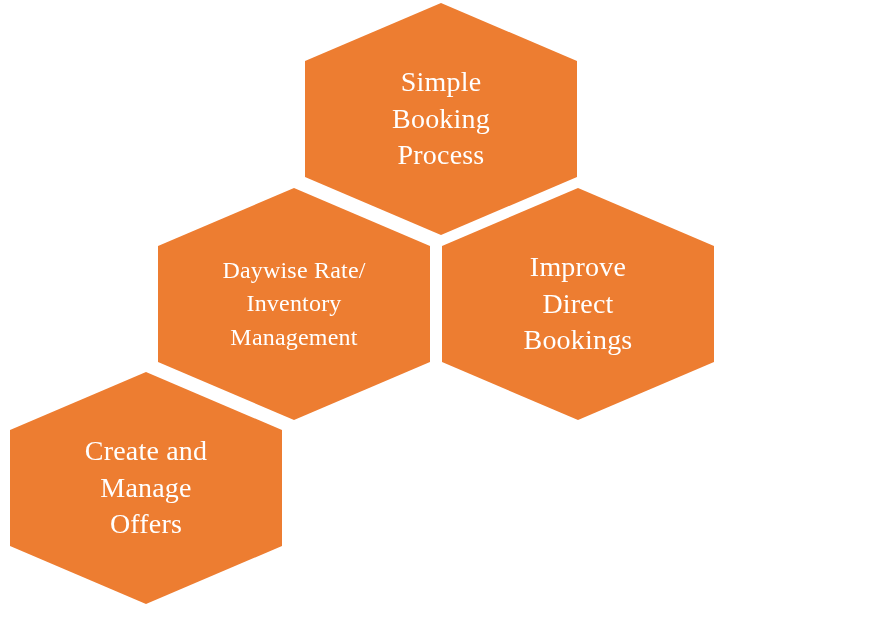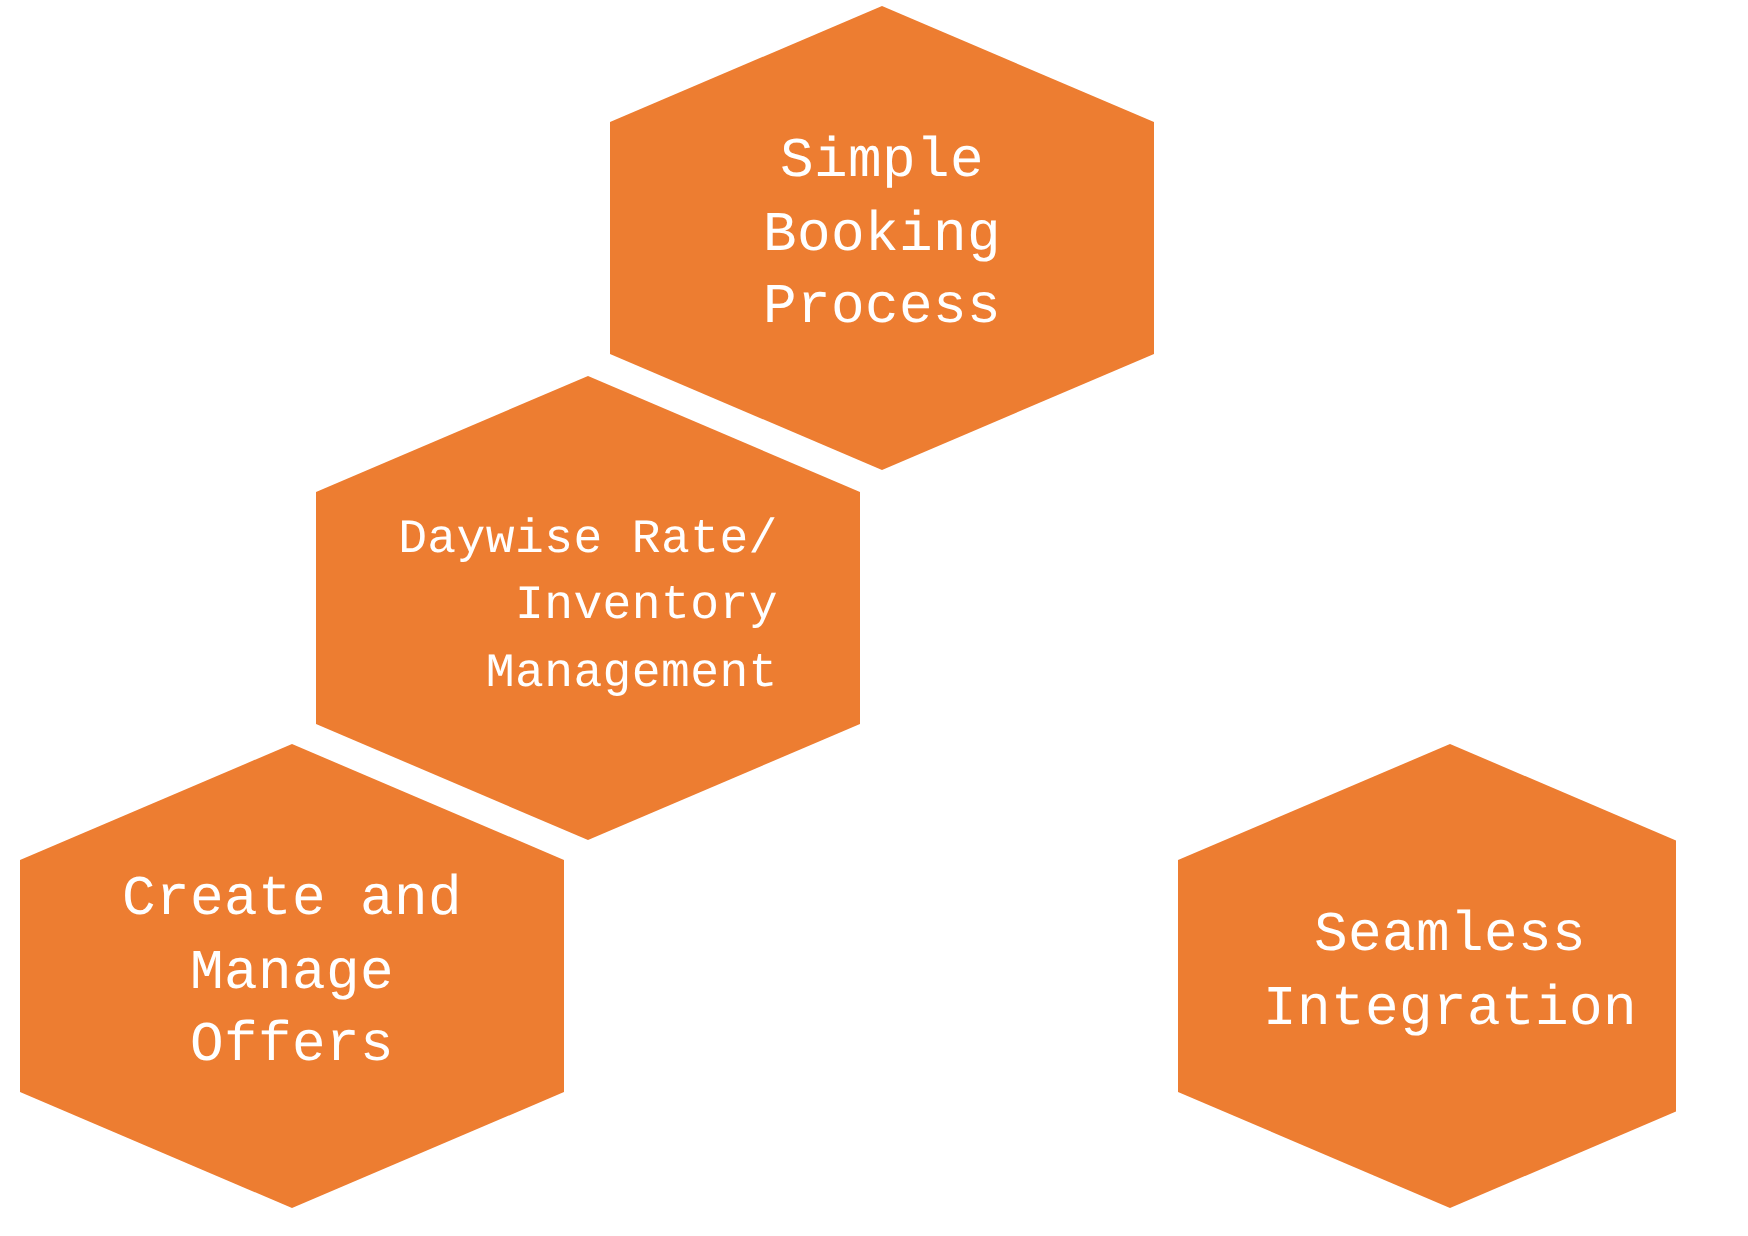--- a/index.html
+++ b/index.html
@@ -7,21 +7,21 @@
   html, body {
     background: #ffffff;
   }
 
   .canvas {
     position: relative;
     width: 838px;
     height: 618px;
     background: var(--bg-color, #ffffff);
     overflow: hidden;
-    font-family: Liberation Mono, monospace;
+    font-family: Liberation Serif, serif;
   }
 
   .hex {
     position: absolute;
     width: 272px;
     height: 232px;
     background: var(--hex-color, #ED7D31);
     clip-path: polygon(50% 0%, 100% 25%, 100% 75%, 50% 100%, 0% 75%, 0% 25%);
     display: flex;
     align-items: center;
@@ -33,21 +33,20 @@
     font-size: 28px;
     line-height: 1.32;
     text-align: center;
     white-space: pre-line;
     letter-spacing: 0.2px;
   }
 
   .hex-small .hex-label {
     font-size: 24px;
     line-height: 1.4;
-    text-align: right;
   }
 
   
   .hex-1 { left: 305px; top: 3px;   }
   .hex-2 { left: 158px; top: 188px; }
   .hex-3 { left: 442px; top: 188px; }
   .hex-4 { left: 10px;  top: 372px; align-items: center; }
   .hex-5 { left: 299px; top: 372px; }
   .hex-6 { left: 589px; top: 372px; }
 </style>
@@ -61,26 +60,27 @@
 Booking
 Process</span>
   </div>
 
   <div class="hex hex-2 hex-small">
     <span class="hex-label">Daywise Rate/
 Inventory
 Management</span>
   </div>
 
+  <div class="hex hex-3">
+    <span class="hex-label">Improve
+Direct
+Bookings</span>
+  </div>
 
   <div class="hex hex-4">
     <span class="hex-label">Create and
 Manage
 Offers</span>
   </div>
 
 
-  <div class="hex hex-6">
-    <span class="hex-label">Seamless
-Integration</span>
-  </div>
 
 </div>
 
 </body></html>

